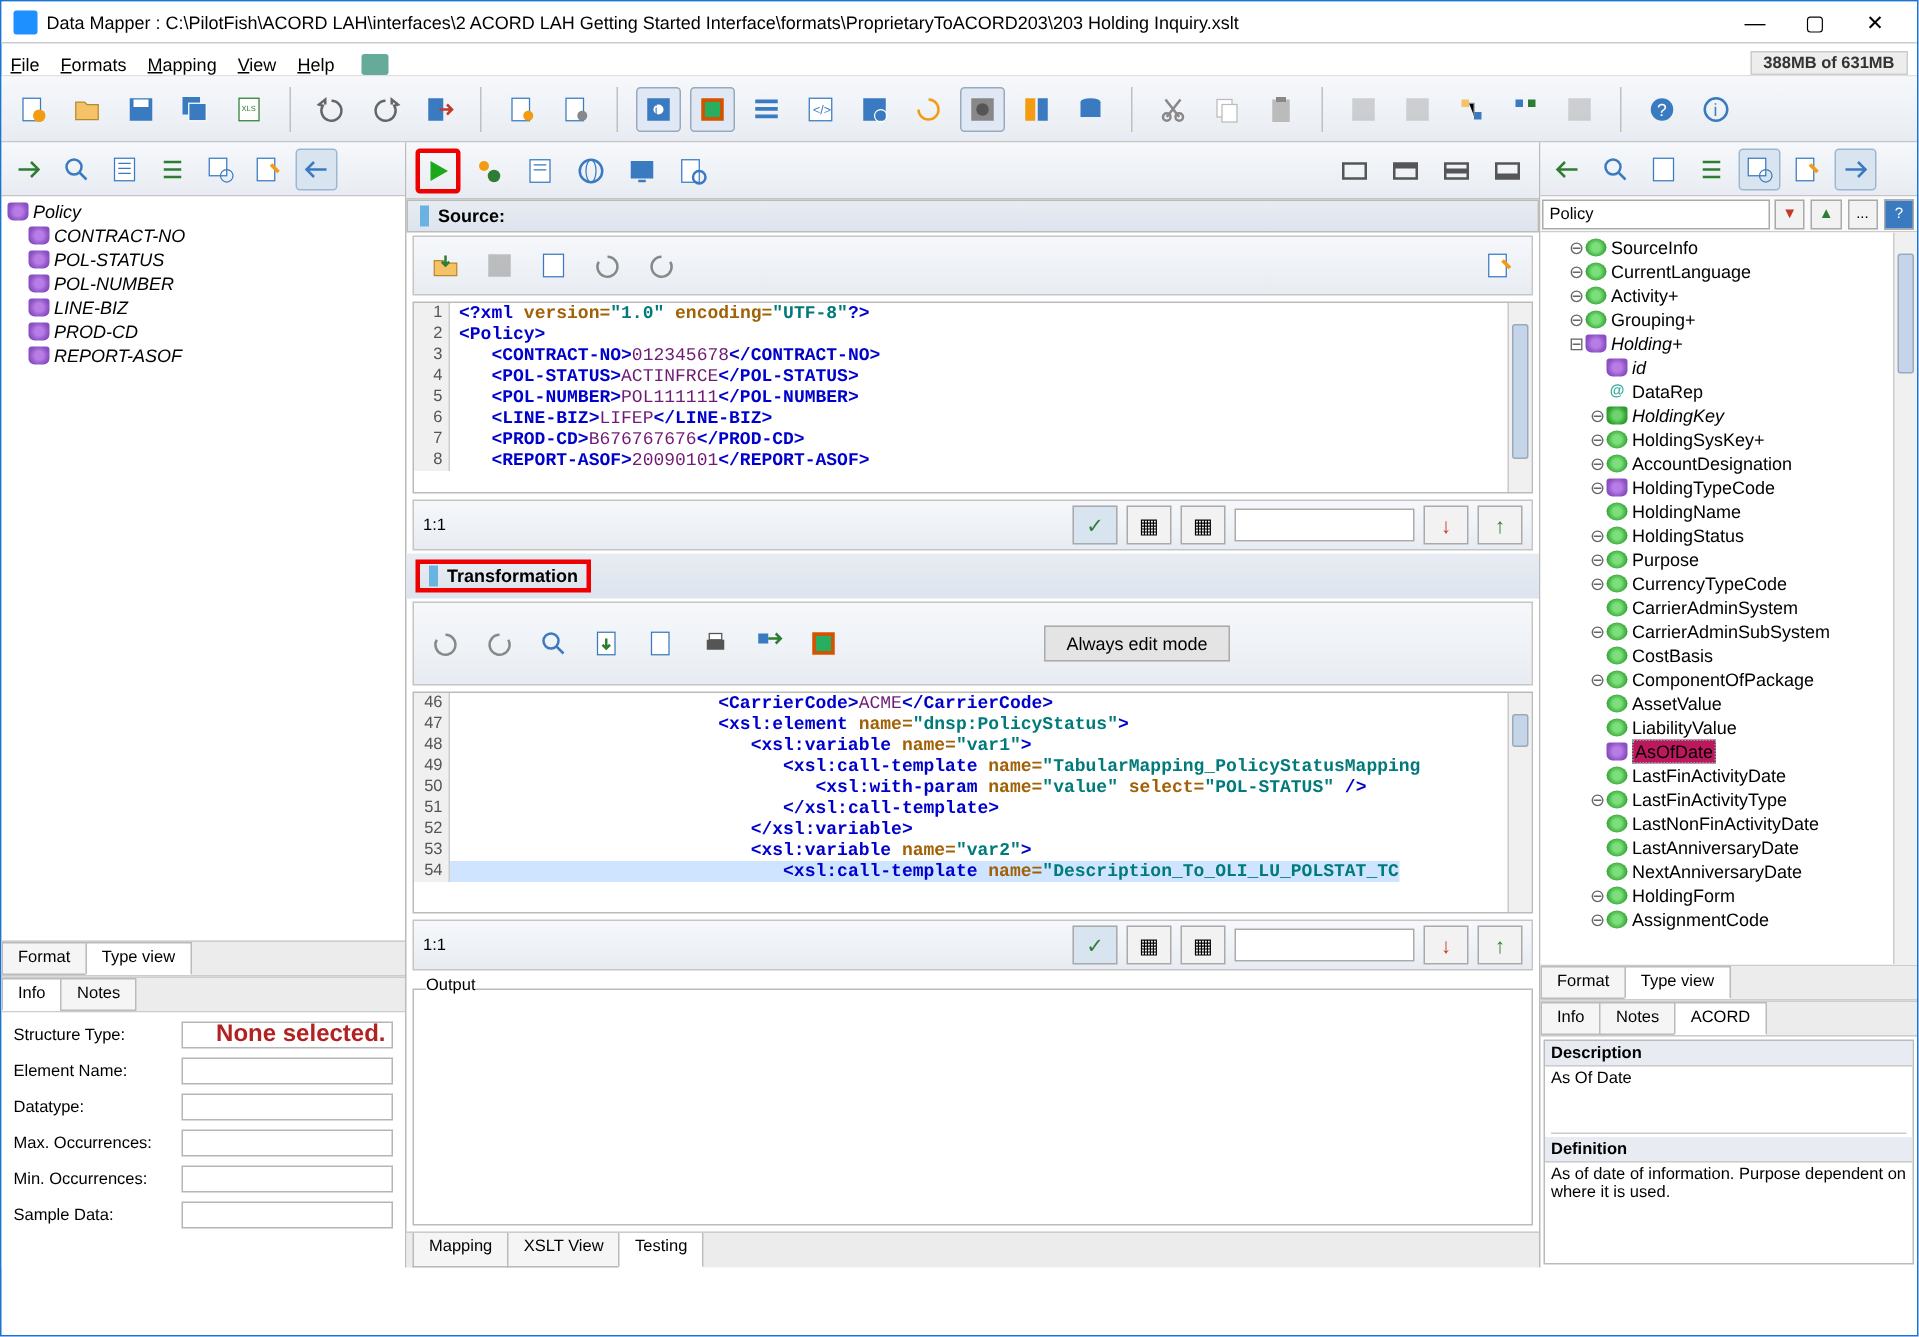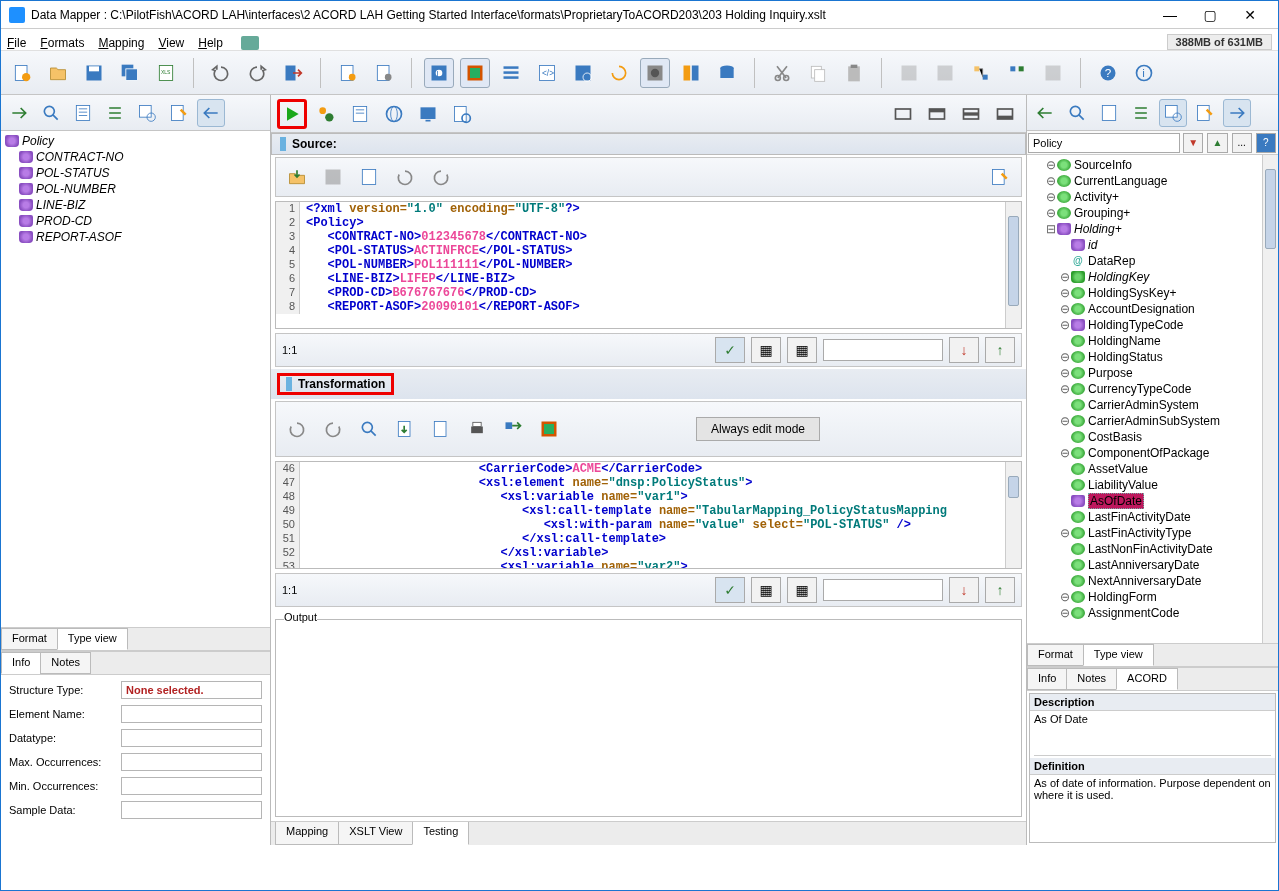--- a/index.html
+++ b/index.html
@@ -41,36 +41,36 @@
 .tree-item .label.italic { font-style: italic; }
 .tree-item .label.selected { background: #be185d; border: 1px dotted #7aa; padding: 0 1px; }
 .pad-1 { padding-left: 14px; }
 .pad-2 { padding-left: 28px; }
 .tabs { display: flex; background: #ececec; height: 24px; border-top: 1px solid #ccc; border-bottom: 1px solid #ccc; }
 .tab { padding: 3px 10px; border: 1px solid #bbb; background: #f5f5f5; cursor: pointer; font-size: 11px; margin-right: -1px; }
 .tab.active { background: #fff; border-bottom: 1px solid #fff; }
 .info-panel { padding: 6px 8px; background: #fff; overflow: auto; }
 .info-row { display: flex; align-items: center; margin-bottom: 6px; }
 .info-row label { width: 112px; font-size: 11px; }
-.info-row .val { flex: 1; border: 1px solid #b5b5b5; height: 18px; padding: 0 4px; background: #fff; font-size: 11px; line-height: 16px; }
+.info-row .val { flex: 1; border: 1px solid #b5b5b5; height: 18px; padding: 0 4px; background: #fff; font-size: 16px; line-height: 16px; text-align: right; }
 .center-panel .sub-toolbar { height: 38px; background: linear-gradient(#f6f8fb, #e8ecf2); border-bottom: 1px solid #c5c5c5; display: flex; align-items: center; padding: 0 6px; gap: 6px; justify-content: space-between; }
 .sub-toolbar .left-btns, .sub-toolbar .right-btns { display: flex; gap: 4px; align-items: center; }
 .red-box { border: 3px solid #e00; }
 .section-header { background: linear-gradient(#e8ecf2, #dde4ee); border: 1px solid #bbb; padding: 3px 8px; display: flex; align-items: center; }
 .section-header .marker { width: 6px; height: 14px; background: #6ab2e0; margin-right: 6px; }
 .section-header .sh-title { font-weight: bold; font-size: 12px; }
 .section-header.red { border: 3px solid #e00; padding: 1px 6px; display: inline-flex; }
 .code-area { background: #fff; border: 1px solid #bbb; margin: 2px 4px; font-family: "Courier New", monospace; font-size: 12px; overflow: auto; position: relative; }
 .code-line { display: flex; }
 .code-line .gutter { width: 24px; text-align: right; background: #f0f0f0; border-right: 1px solid #ccc; color: #555; padding-right: 4px; font-family: Tahoma, sans-serif; font-size: 11px; }
 .code-line .code { padding-left: 6px; white-space: pre; }
 .tag { color: #0000cd; font-weight: bold; }
 .attr { color: #a16207; font-weight: bold; }
 .val { color: #b22222; font-weight: bold; }
-.txt-red { color: #ec4899; font-weight: bold; }
+.txt-red { color: #701a75; font-weight: normal; }
 .txt-teal { color: #007a7a; font-weight: bold; }
 .nav-row { height: 34px; background: linear-gradient(#f6f8fb, #e8ecf2); border: 1px solid #c5c5c5; margin: 2px 4px; display: flex; align-items: center; padding: 0 6px; gap: 6px; }
 .nav-row .ratio { font-size: 11px; }
 .nav-row .spacer { flex: 1; }
 .nav-row .nav-btn { width: 30px; height: 26px; border: 1px solid #aaa; background: #f2f2f2; cursor: pointer; display:flex;align-items:center;justify-content:center; font-size:14px; }
 .nav-row .nav-input { width: 120px; height: 22px; border: 1px solid #aaa; background: #fff; }
 .output-box { margin: 4px; border: 1px solid #bbb; padding: 4px 8px; flex: 1; background: #fff; position: relative; }
 .output-box legend { font-size: 11px; position: relative; top: -2px; }
 .bottom-tabs { display: flex; height: 24px; background: #ececec; border-top: 1px solid #ccc; padding-left: 4px; }
 .bottom-tabs .tab { border-top: none; }
@@ -610,21 +610,21 @@
         </div>
     <div class="tb-btn">
           <svg viewBox="0 0 24 24">
             <rect x="3" y="3" width="18" height="18" fill="#d35400"></rect>
             <rect x="6" y="6" width="12" height="12" fill="#27ae60"></rect>
           </svg>
         </div>
     <div style="width:120px"></div>
     <div class="edit-mode-btn">Always edit mode</div>
   </div>
-  <div class="code-area" style="height:108px">
+  <div class="code-area" style="height:148px">
     <div class="code-line">
           <div class="gutter">46</div>
           <div class="code">                        <span class="tag">&lt;CarrierCode&gt;</span><span class="txt-red">ACME</span><span class="tag">&lt;/CarrierCode&gt;</span></div>
         </div>
     <div class="code-line">
           <div class="gutter">47</div>
           <div class="code">                        <span class="tag">&lt;xsl:element</span> <span class="attr">name=</span><span class="txt-teal">"dnsp:PolicyStatus"</span><span class="tag">&gt;</span></div>
         </div>
     <div class="code-line">
           <div class="gutter">48</div>

